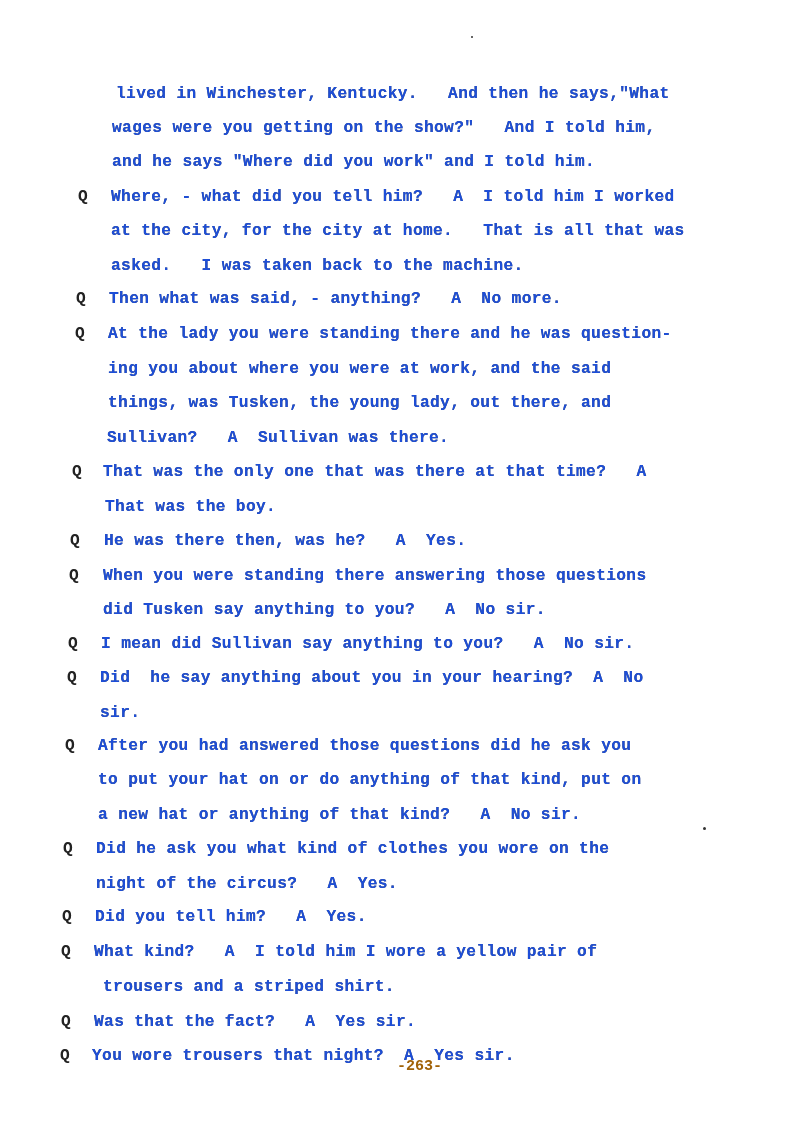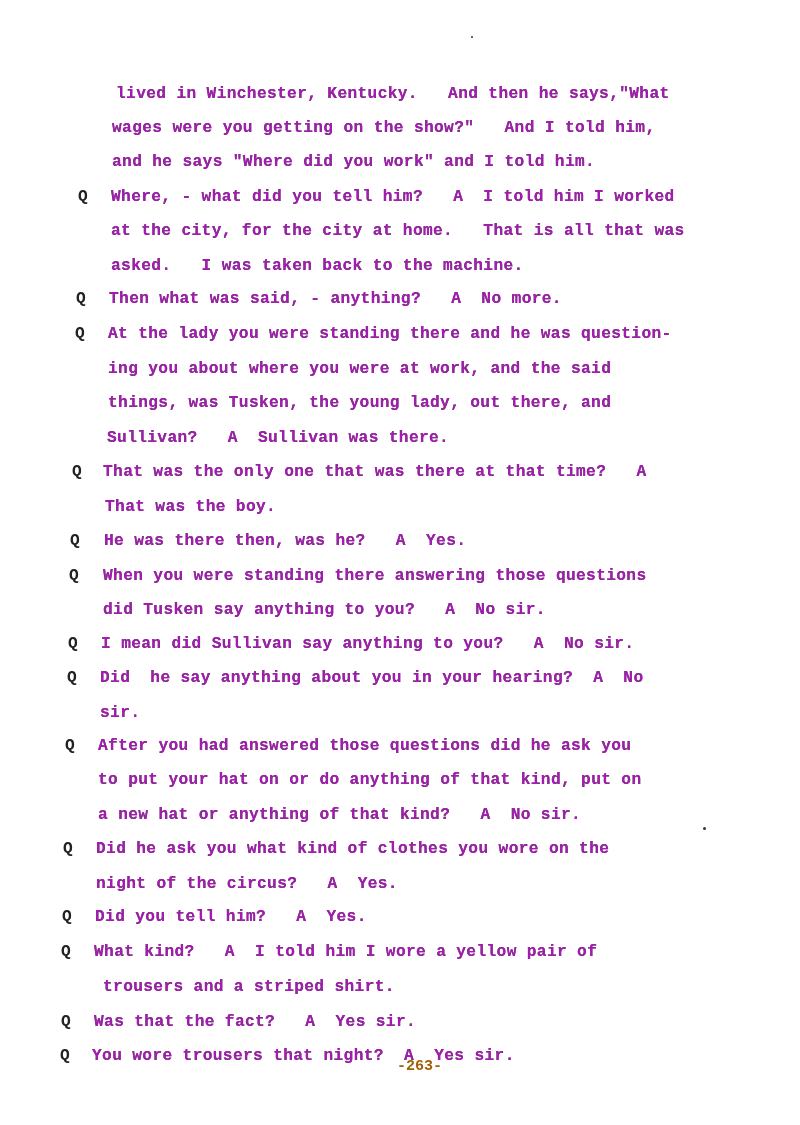--- a/index.html
+++ b/index.html
@@ -21,21 +21,21 @@
       width: 800px;
       height: 1125px;
     }
     .line {
       position: absolute;
       white-space: pre;
       font-size: 16.2px;
       line-height: 20px;
       letter-spacing: 0.35px;
       font-weight: bold;
-      color: #a21caf;
+      color: #1d4ed8;
       text-shadow: 0 0 0.4px #555;
     }
     .qmark {
       position: absolute;
       white-space: pre;
       font-size: 16.2px;
       line-height: 20px;
       font-weight: bold;
       color: #222;
     }

